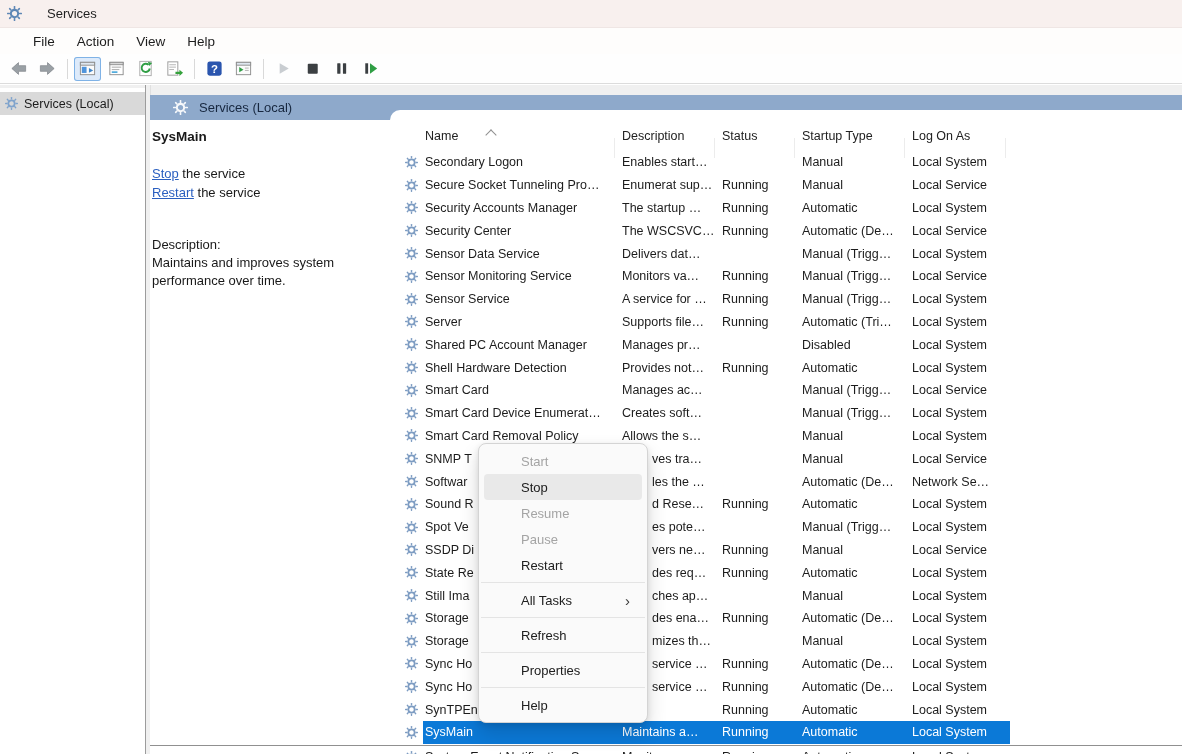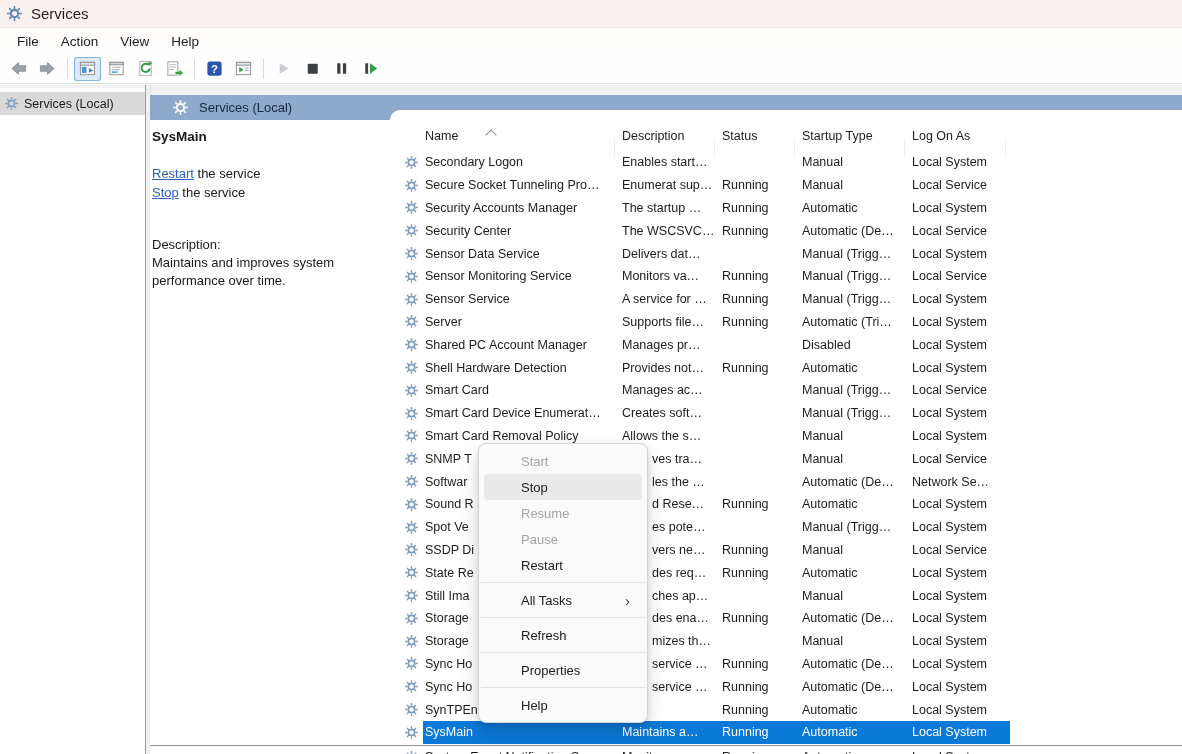--- a/index.html
+++ b/index.html
@@ -2,23 +2,23 @@
 <html><head>
 <meta charset="utf-8">
 <style>
   html,body{margin:0;padding:0;background:#fff;}
   #app{position:relative;width:1182px;height:754px;overflow:hidden;
        font-family:"Liberation Sans","DejaVu Sans",sans-serif;color:#1c1c1c;background:#fff;}
   
   .titlebar{position:absolute;left:0;top:0;width:1182px;height:27px;background:#f8f0ee;
             display:flex;align-items:center;border-bottom:1px solid #efe6e4;}
   .titlebar .gearsvg{width:15px;height:15px;color:#5e87b5;margin-left:7px;}
-  .apptitle{font-size:15px;margin-left:9px;color:#1f1f1f;}
+  .apptitle{font-size:13px;margin-left:25px;color:#1f1f1f;}
   .menubar{position:absolute;left:0;top:28px;width:1182px;height:26px;background:#fefdfc;
-           display:flex;align-items:center;padding-left:6px;box-sizing:border-box;font-size:13.5px;}
+           display:flex;align-items:center;padding-left:22px;box-sizing:border-box;font-size:13.5px;}
   .menuitem{padding:0 11px;color:#1d1d1d;}
   .toolbar{position:absolute;left:0;top:54px;width:1182px;height:30px;background:#fefefe;
            border-bottom:1px solid #dcdcdc;display:flex;align-items:center;padding-left:4px;box-sizing:border-box;}
   .tbtn{width:27px;height:24px;display:flex;align-items:center;justify-content:center;border-radius:3px;margin:0 1px;}
   .tbtn svg{width:19px;height:19px;}
   .tbtn.active{background:#ddeafa;box-shadow:inset 0 0 0 1px #7fb2e6;}
   .tsep{width:1px;height:20px;background:#d9d9d9;margin:0 5px;}
   
   .workarea{position:absolute;left:0;top:85px;width:1182px;bottom:0;background:#f0f0f0;}
   .sidebar{position:absolute;left:0;top:3px;bottom:0;width:145px;background:#fff;}
@@ -210,22 +210,22 @@
       <div class="pheader">
         <svg class="gearsvg" viewBox="0 0 16 16">
             <use href="#gear"></use>
           </svg>
         <span class="plabel">Services (Local)</span>
       </div>
 
       <div class="details">
         <div class="svcname">SysMain</div>
         <div class="actlinks">
+          <div><a href="#">Stop</a><span> the service</span></div>
           <div><a href="#">Restart</a><span> the service</span></div>
-          <div><a href="#">Stop</a><span> the service</span></div>
         </div>
         <div class="descblock">
           <div>Description:</div>
           <div>Maintains and improves system performance over time.</div>
         </div>
       </div>
 
       <div class="listpanel">
         <div class="lheader">
           <span class="hlabel h-name">Name</span>

